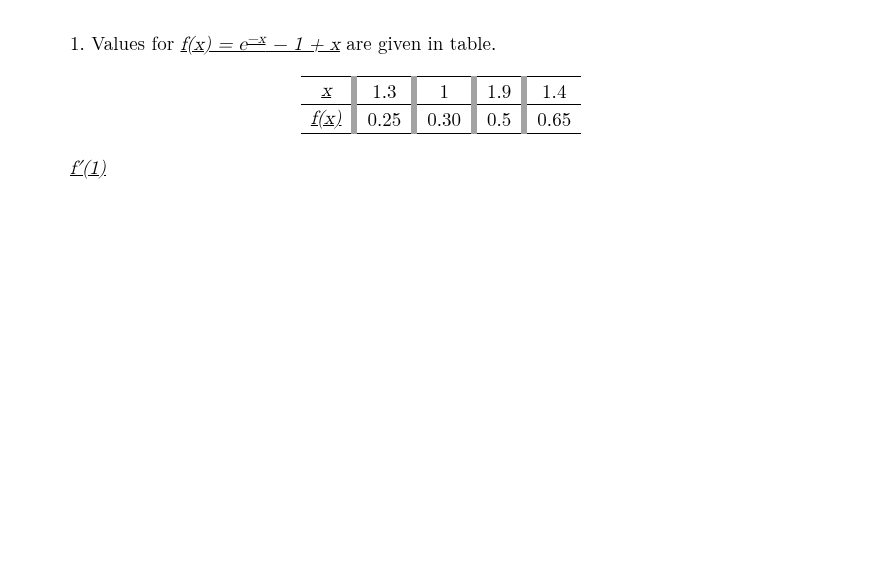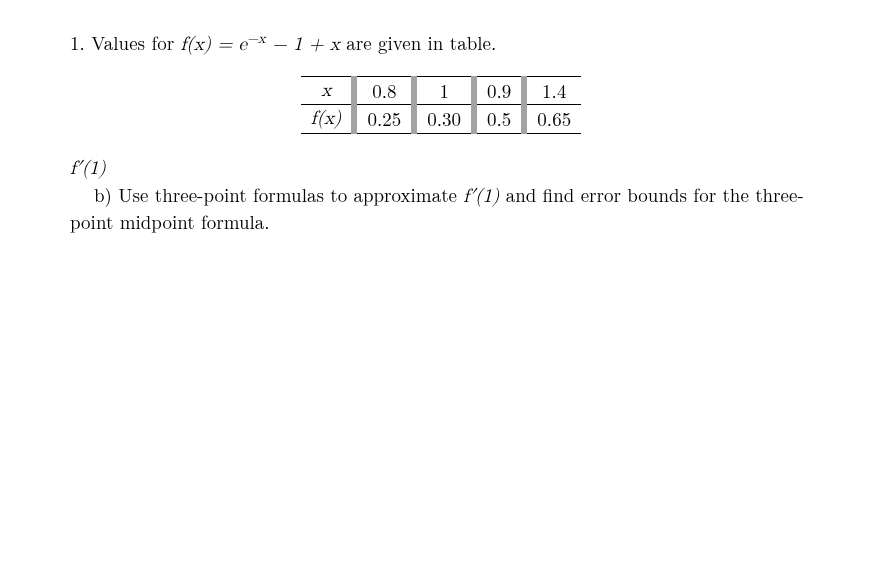--- a/index.html
+++ b/index.html
@@ -21,20 +21,21 @@
   }
   .problem-intro {
     margin-bottom: 18px;
   }
   .indent {
     text-indent: 24px;
   }
   .math {
     font-style: italic;
     font-family: "Latin Modern Math", "Computer Modern", Georgia, serif;
+    text-decoration: underline;
   }
   .rm {
     font-style: normal;
   }
   sup, .sup {
     font-size: 0.75em;
     vertical-align: super;
     line-height: 0;
   }
   table.data {
@@ -70,38 +71,35 @@
 
   <div class="problem-intro">
     <span class="indent" style="display:inline-block"></span><span>1.</span>
     <span>Values for </span><span class="math nowrap"><span>f(x) = e</span><sup class="math">−x</sup><span> − 1 + x</span></span><span> are given in table.</span>
   </div>
 
   <table class="data">
     <tbody>
         <tr>
       <td class="math">x</td>
-      <td>0.8</td>
+      <td>1.3</td>
       <td>1</td>
-      <td>0.9</td>
+      <td>1.9</td>
       <td>1.4</td>
     </tr>
     <tr>
       <td class="math">f(x)</td>
       <td>0.25</td>
       <td>0.30</td>
       <td>0.5</td>
       <td>0.65</td>
     </tr>
   </tbody>
     </table>
 
   <div class="block">
     <div>
       <span class="math">f′(1)</span>
     </div>
-    <div>
-      <span style="display:inline-block;width:24px"></span><span>b)</span><span> Use three-point formulas to approximate </span><span class="math">f′(1)</span><span> and find error bounds for the three-point midpoint formula.</span>
-    </div>
   </div>
 
 
 </div>
 
 </body></html>

